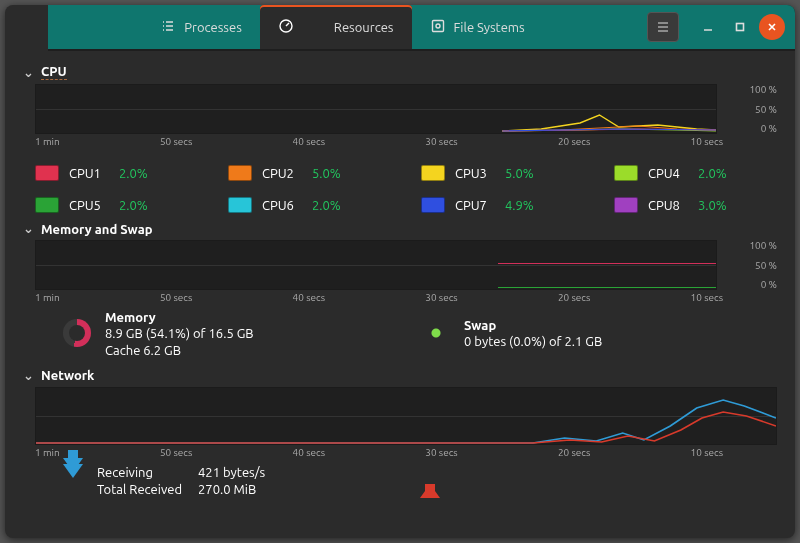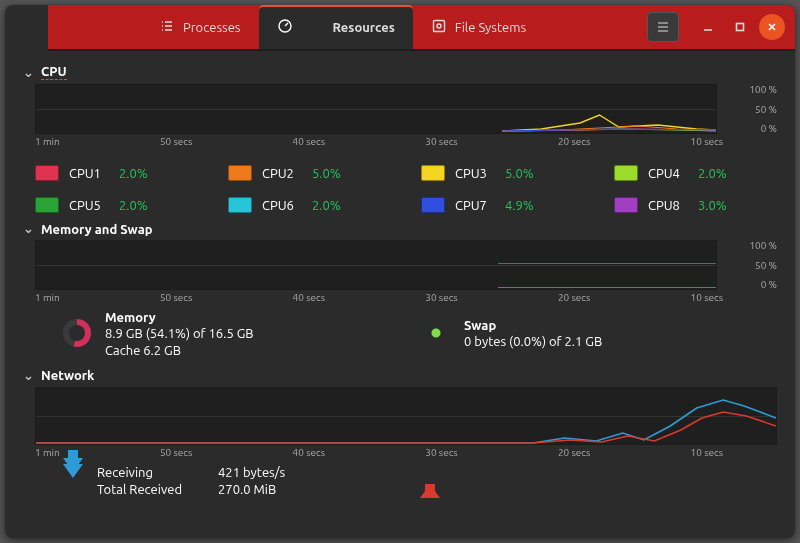--- a/index.html
+++ b/index.html
@@ -17,21 +17,21 @@
     background:#2b2b2b;
     border-radius:8px;
     overflow:hidden;
     box-shadow:0 2px 8px rgba(0,0,0,.6);
     display:flex;flex-direction:column;
   }
 
   
   .titlebar{
     height:44px;
-    background:#b91c1c;
+    background:#0f766e;
     display:flex;
     align-items:stretch;
     border-bottom:1px solid #1e1e1e;
     box-shadow:0 1px 0 rgba(0,0,0,.3);
     margin-left:43px;
   }
   .tabs{
     flex:1;
     display:flex;
     justify-content:center;
@@ -43,21 +43,21 @@
     padding:0 18px;
     color:#ddd;
     cursor:pointer;
     position:relative;
   }
   .tab.active{
     background:#2b2b2b;
     border-top-left-radius:4px;
     border-top-right-radius:4px;
     box-shadow:inset 0 2px 0 #e95420;
-    font-weight:700;
+    font-weight:400;
     gap:40px;
   }
   .tab svg{width:16px;height:16px;fill:none;stroke:#ddd;stroke-width:1.4}
   .tab.active svg{stroke:#fff}
   .win-controls{
     display:flex;align-items:center;
     gap:6px;
     padding:0 10px;
   }
   .hamburger{
@@ -183,21 +183,21 @@
     content:"";position:absolute;left:-5px;top:-22px;width:10px;height:10px;background:#2f9bd6;
   }
   .arrow-up{
     border-left:10px solid transparent;
     border-right:10px solid transparent;
     border-bottom:14px solid #d83a2b;
   }
   .arrow-up::before{
     content:"";position:absolute;left:-5px;top:14px;width:10px;height:10px;background:#d83a2b;
   }
-  .net-text{display:grid;grid-template-columns:auto auto;column-gap:36px;line-height:1.3}
+  .net-text{display:grid;grid-template-columns:auto auto;column-gap:16px;line-height:1.3}
 </style>
 </head>
 <body>
 
 <div class="window">
 
   <div class="titlebar">
     <div class="tabs">
       <div class="tab">
         <span>

